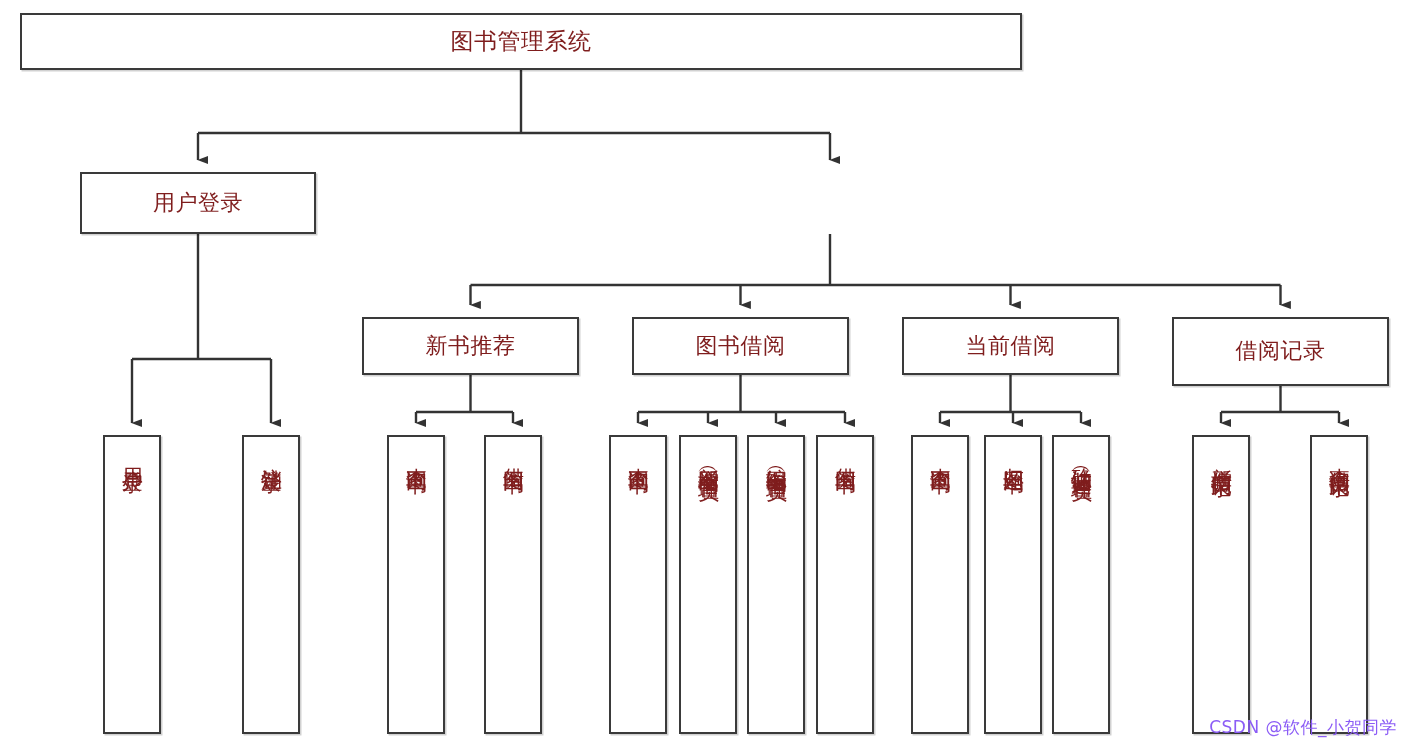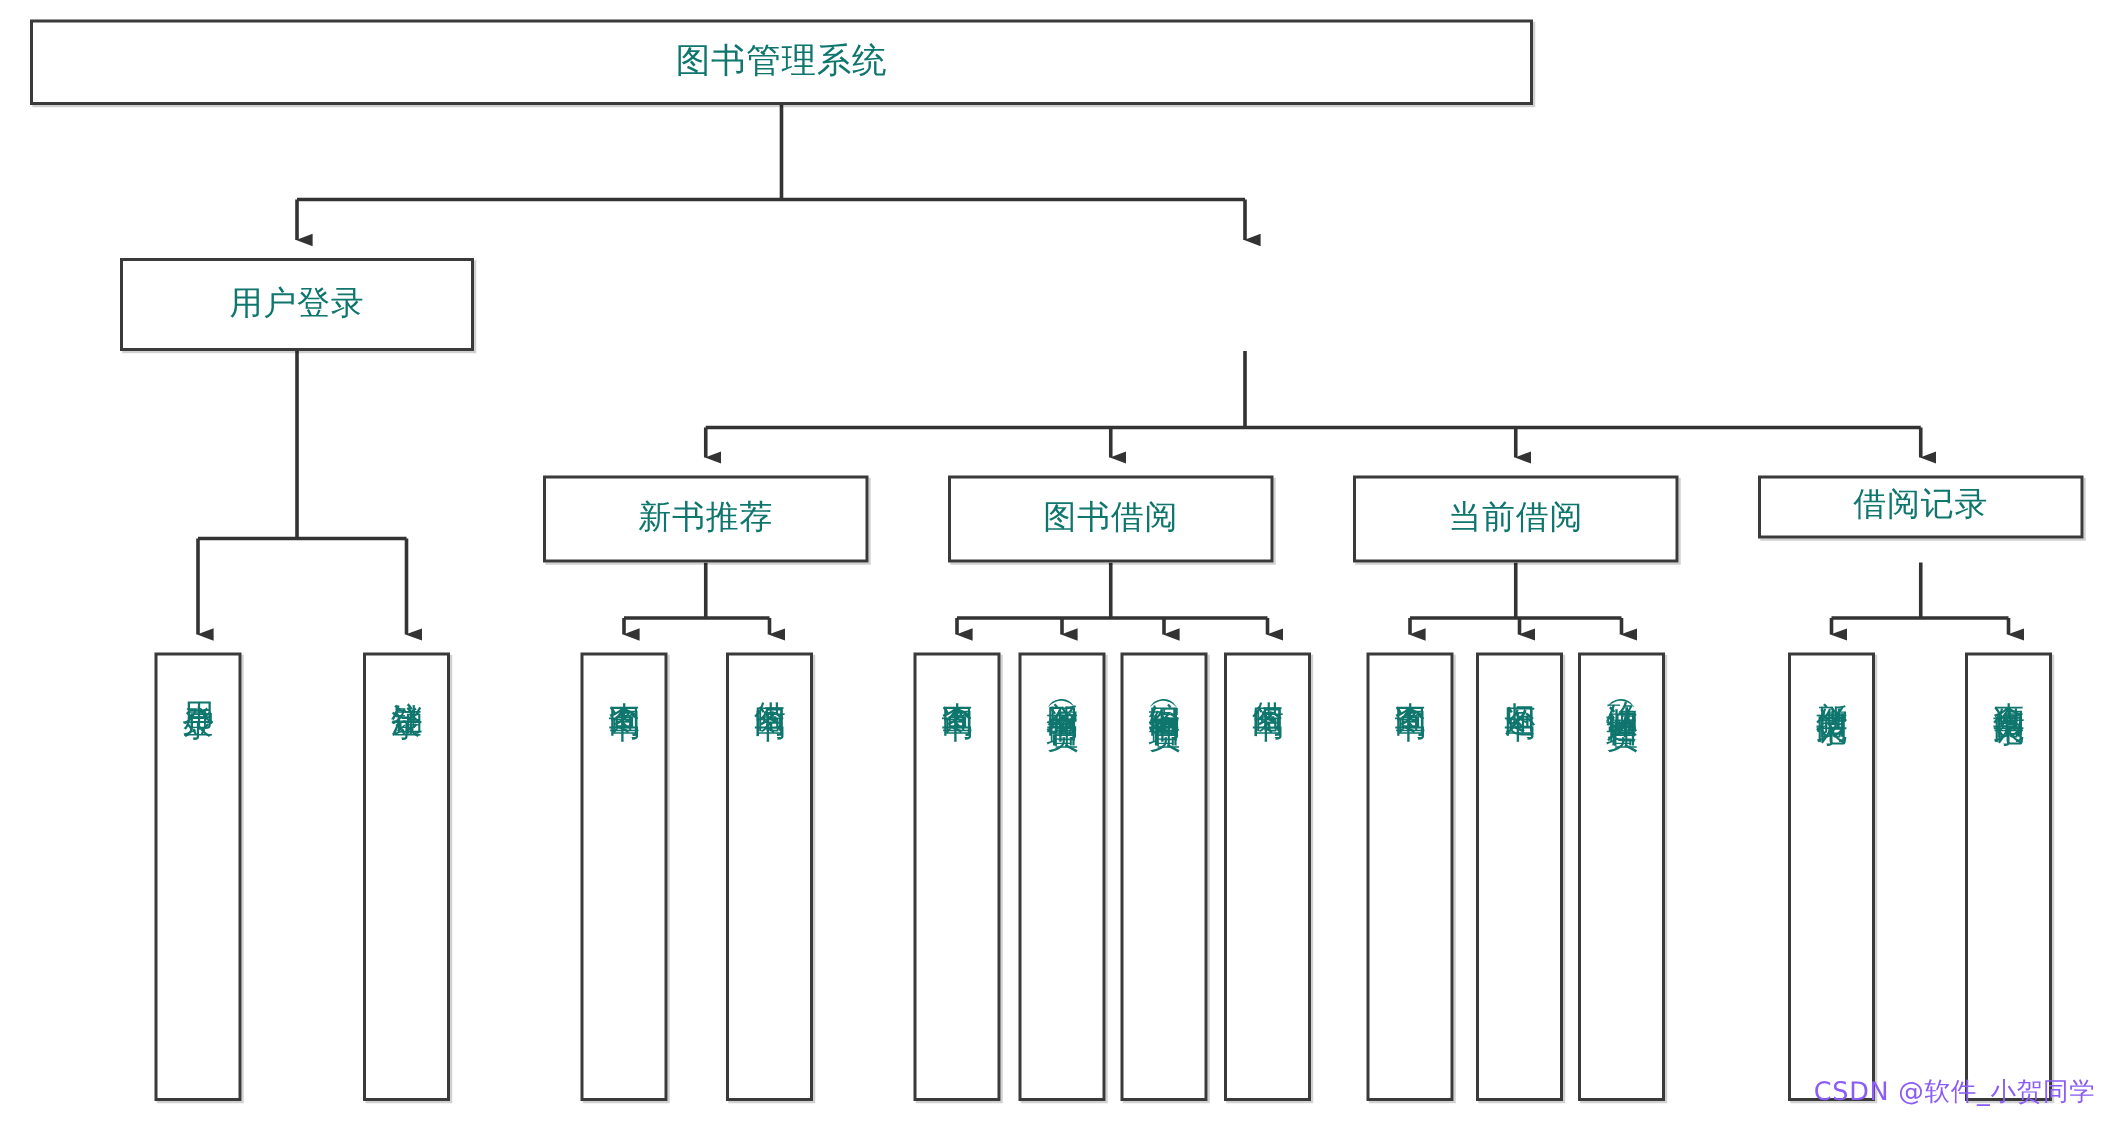--- a/index.html
+++ b/index.html
@@ -29,21 +29,21 @@
     position: absolute;
     box-sizing: border-box;
     background: #ffffff;
     border: 2px solid #3a3a3a;
     display: flex;
     align-items: center;
     justify-content: center;
     box-shadow: 1.5px 1.5px 0 rgba(0,0,0,0.18);
   }
   .node .label {
-    color: #0f766e;
+    color: #7f1d1d;
     font-size: 22px;
     line-height: 1.22;
     letter-spacing: 0.5px;
     white-space: nowrap;
   }
   .node.horiz .label {
     writing-mode: horizontal-tb;
   }
   .node.vert {
     align-items: flex-start;
@@ -125,21 +125,21 @@
   </div>
 
   <div class="node horiz" style="left:632px;top:317px;width:217px;height:58px;">
     <span class="label">图书借阅</span>
   </div>
 
   <div class="node horiz" style="left:902px;top:317px;width:217px;height:58px;">
     <span class="label">当前借阅</span>
   </div>
 
-  <div class="node horiz" style="left:1172px;top:317px;width:217px;height:42px;font-family:Liberation Mono, monospace;">
+  <div class="node horiz" style="left:1172px;top:317px;width:217px;height:69px;">
     <span class="label">借阅记录</span>
   </div>
 
   <div class="node vert" style="left:103px;top:435px;width:58px;height:299px;">
     <span class="label">用户登录</span>
   </div>
 
   <div class="node vert" style="left:242px;top:435px;width:58px;height:299px;">
     <span class="label">注销登录</span>
   </div>

